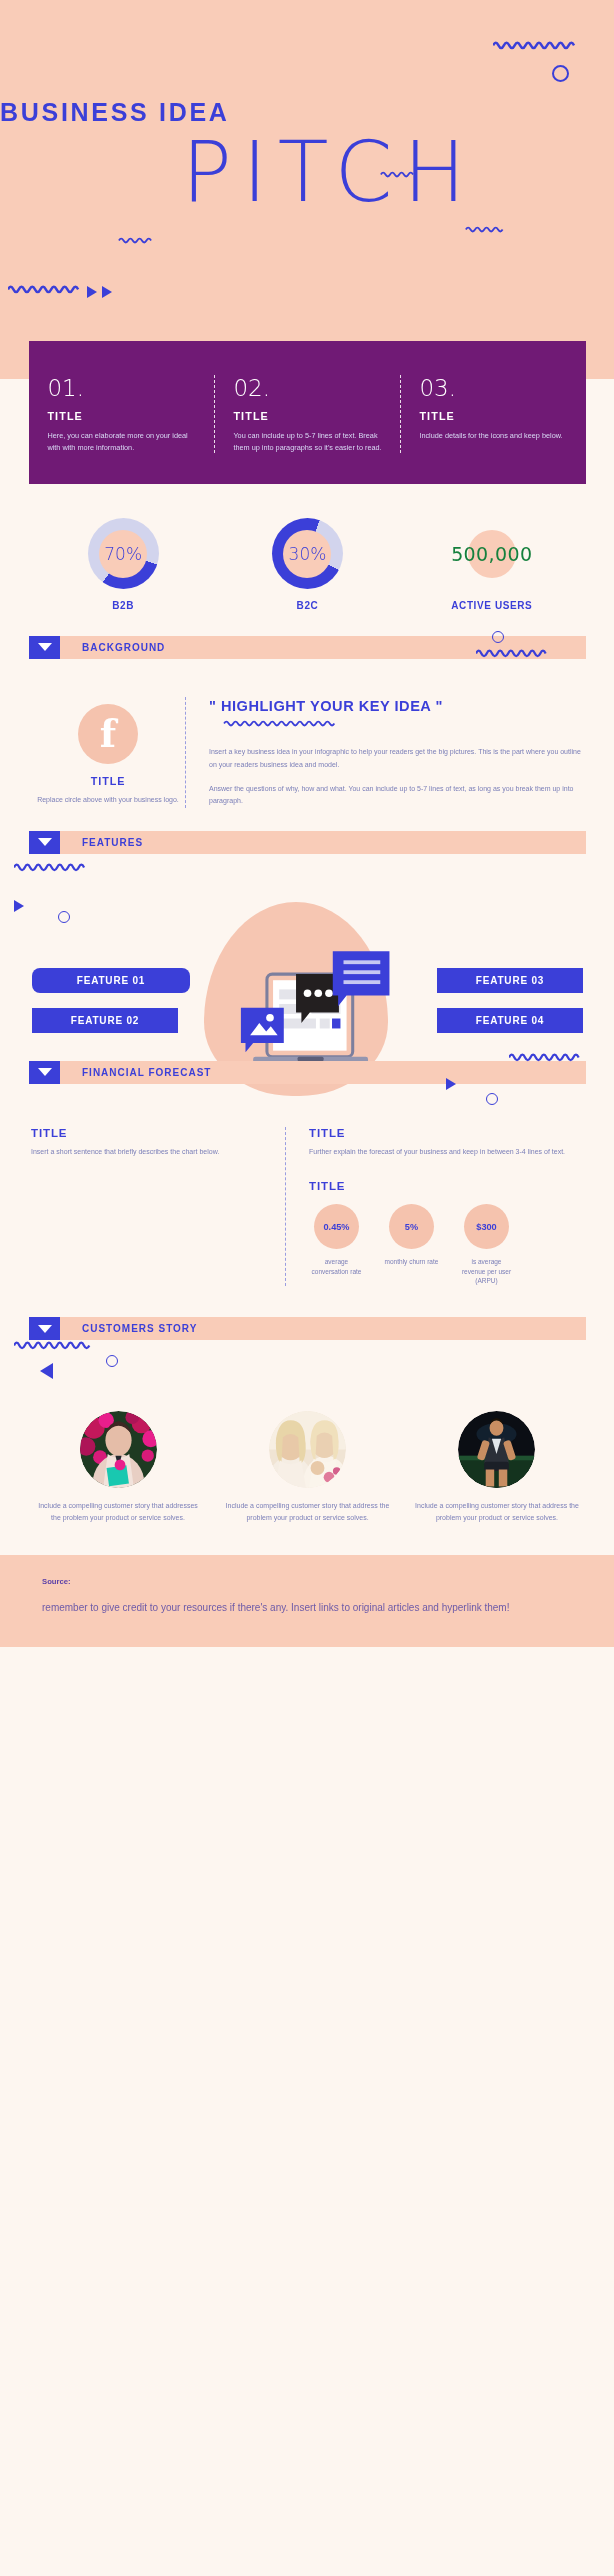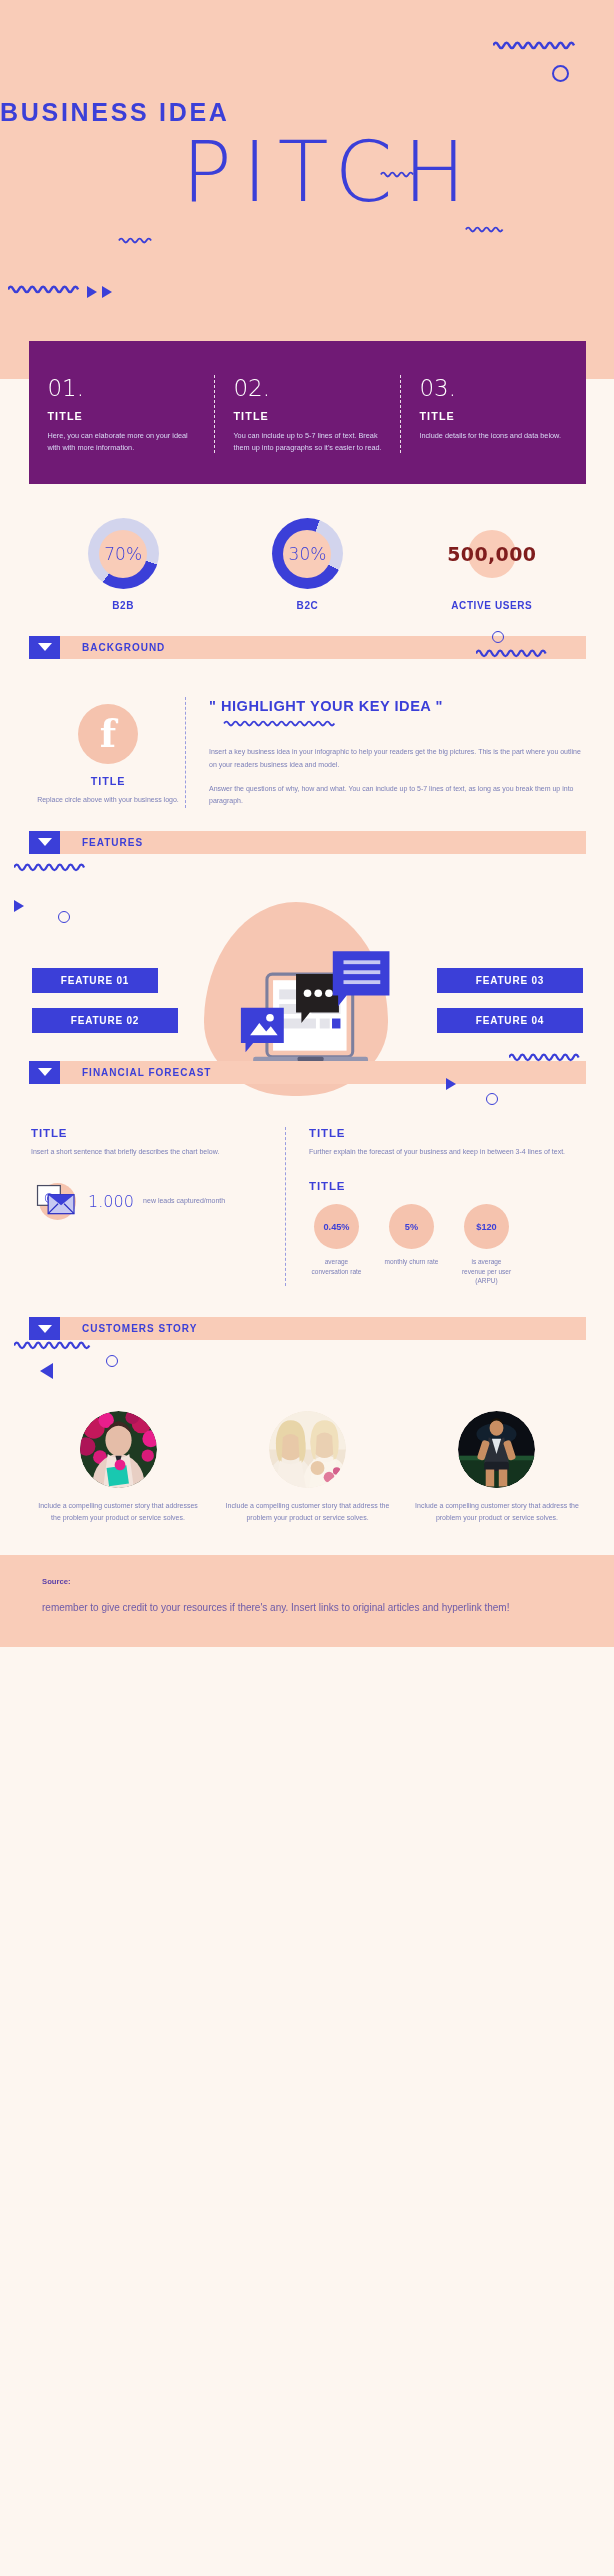--- a/index.html
+++ b/index.html
@@ -132,23 +132,23 @@
     display: flex; align-items: center; justify-content: center;
   }
   .big-num-circle {
     position: absolute;
     width: 48px; height: 48px; border-radius: 50%;
     background: #F9CCB8;
     top: 11.5px; left: 50%; margin-left: -24px;
   }
   .big-num {
     position: relative;
-    color: #7f1d1d;
+    color: #15803d;
     font-size: 19px;
-    font-weight: 700;
+    font-weight: 400;
     font-family: "DejaVu Sans", sans-serif;
     letter-spacing: 0.4px;
   }
   .stat-label {
     margin-top: 10.8px;
     color: #3B3FD8;
     font-size: 10px;
     font-weight: bold;
     letter-spacing: 0.6px;
     line-height: 1.25;
@@ -242,21 +242,21 @@
   .feat-pill {
     position: absolute;
     background: #3B3FD8;
     color: #fff;
     font-size: 10px;
     font-weight: bold;
     letter-spacing: 0.8px;
     display: flex; align-items: center;
     height: 25px;
   }
-  .fp1 { left: 32px;  top: 114px; width: 126px; justify-content: center; }
+  .fp1 { left: 32px;  top: 114px; width: 158px; justify-content: center; border-radius: 8px; }
   .fp2 { left: 32px;  top: 154px; width: 146px; justify-content: center; }
   .fp3 { right: 32px; top: 114px; width: 146px; justify-content: center; }
   .fp4 { right: 32px; top: 154px; width: 146px; justify-content: center; }
   .laptop-art { position: absolute; left: 230px; top: 91px; }
 
   
   .ff-deco-wave { position:absolute; right: 31px; top: -9.2px; }
   .ff-tri { position:absolute; left: 446px; top: 17px; }
   .ff-circle {
     position:absolute; left: 486px; top: 32px;
@@ -365,21 +365,21 @@
         <div class="step-body">Here, you can elaborate more on your ideal with with more information.</div>
       </div>
       <div class="step">
         <div class="step-num">02.</div>
         <div class="step-title">TITLE</div>
         <div class="step-body">You can include up to 5-7 lines of text. Break them up into paragraphs so it's easier to read.</div>
       </div>
       <div class="step">
         <div class="step-num">03.</div>
         <div class="step-title">TITLE</div>
-        <div class="step-body">Include details for the icons and data below.</div>
+        <div class="step-body">Include details for the icons and keep below.</div>
       </div>
     </div>
   </div>
 
   <div class="stats">
     <div class="stat">
       <div class="donut-holder">
         <div class="donut" style="background: conic-gradient(from 108deg, #3B3FD8 0deg 108deg, #D2D4ED 108deg 360deg);"></div>
         <div class="donut-hole">70%</div>
       </div>
@@ -513,51 +513,37 @@
         <div class="tri-right"></div>
       </div>
     <div class="ff-circle"></div>
 
     <div class="ff-body">
       <div class="ff-left">
         <div class="ff-title">TITLE</div>
         <div class="ff-desc">Insert a short sentence that briefly describes the chart below.</div>
 
 
-        <div class="ff-row">
-          <div class="ff-icon-holder">
-            <div class="ff-icon-circle"></div>
-            <svg width="48" height="38" viewBox="0 0 62 50" style="position:relative;">
-              <rect x="8" y="6" width="30" height="26" fill="#FFFFFF" stroke="#4A4C63" stroke-width="1.6"></rect>
-              <text x="17" y="26" font-family="DejaVu Sans" font-size="13" fill="#3B3FD8">@</text>
-              <rect x="22" y="18" width="34" height="25" fill="#C6C8F2" stroke="#2A2EC4" stroke-width="1.6"></rect>
-              <path d="M22 18 L39 32 L56 18" fill="#3B3FD8"></path>
-              <path d="M22 43 L35 30 M56 43 L43 30" stroke="#2A2EC4" stroke-width="1.6" fill="none"></path>
-            </svg>
-          </div>
-          <div class="ff-num">1.000</div>
-          <div class="ff-unit">new leads captured/month</div>
-        </div>
       </div>
 
       <div class="ff-right">
         <div class="ff-title">TITLE</div>
         <div class="ff-desc">Further explain the forecast of your business and keep in between 3-4 lines of text.</div>
         <div class="ff-title" style="margin-top:21.5px;">TITLE</div>
         <div class="ff-pills">
           <div class="ff-pill-item">
             <div class="ff-pill-circle">0.45%</div>
             <div class="ff-pill-label">average conversation rate</div>
           </div>
           <div class="ff-pill-item">
             <div class="ff-pill-circle">5%</div>
             <div class="ff-pill-label">monthly churn rate</div>
           </div>
           <div class="ff-pill-item">
-            <div class="ff-pill-circle">$120</div>
+            <div class="ff-pill-circle">$300</div>
             <div class="ff-pill-label">is average revenue per user (ARPU)</div>
           </div>
         </div>
       </div>
     </div>
   </div>
 
   <div style="position:relative;">
     <div class="sec-head">
       <div class="sec-head-icon">

